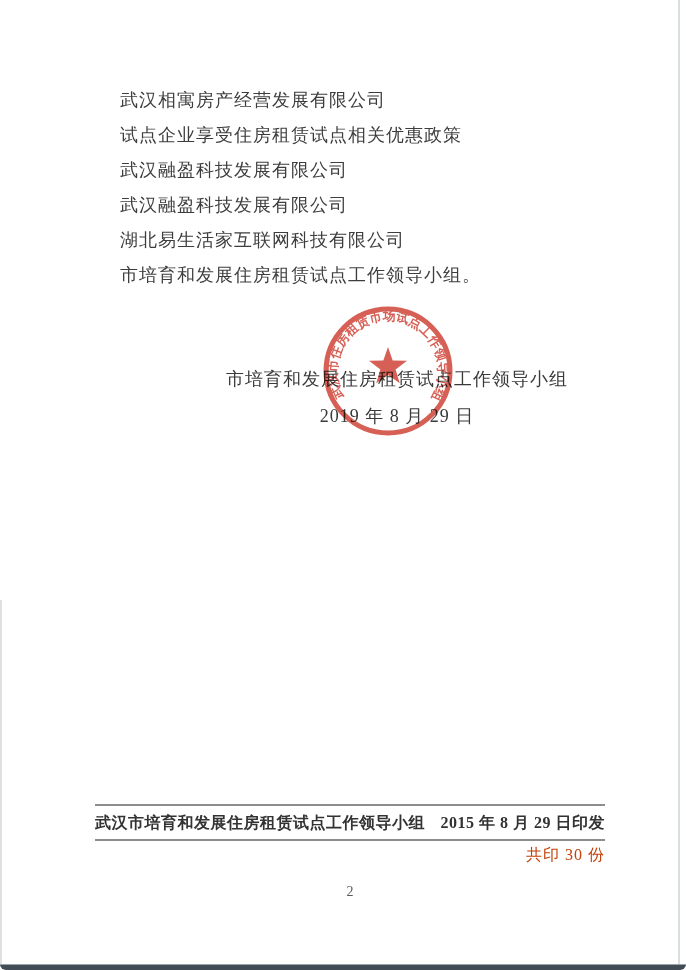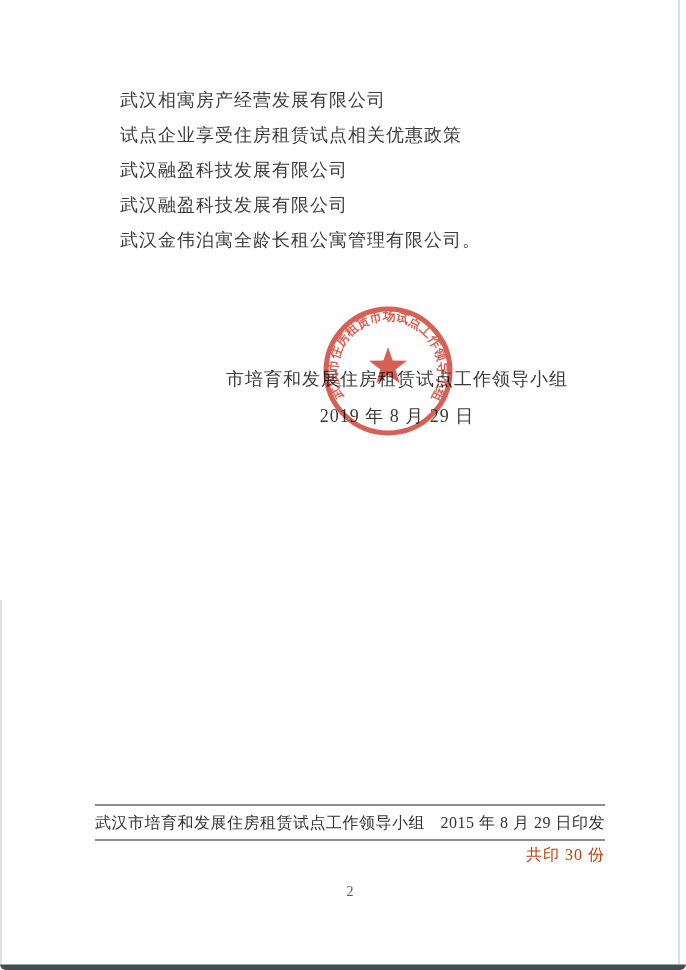--- a/index.html
+++ b/index.html
@@ -73,20 +73,21 @@
   .footer-row {
     position: absolute;
     left: 95px; top: 810px; width: 510px;
     display: flex;
     justify-content: space-between;
     align-items: center;
     font-size: 16px;
     color: #333333;
     letter-spacing: 0.5px;
     height: 26px;
+    font-weight: bold;
   }
   .footer-copies {
     position: absolute;
     left: 95px; top: 845px; width: 510px;
     text-align: right;
     font-size: 16px;
     letter-spacing: 1px;
     color: #c2410c;
   }
   .page-number {
@@ -100,21 +101,22 @@
 </head>
 <body>
 
 <div class="page">
 
   <div class="body-text">
     <div class="line">武汉相寓房产经营发展有限公司</div>
     <div class="line">试点企业享受住房租赁试点相关优惠政策</div>
     <div class="line">武汉融盈科技发展有限公司</div>
     <div class="line">武汉融盈科技发展有限公司</div>
-    <div class="line">武汉金伟泊寓全龄长租公寓管理有限公司。</div>
+    <div class="line">湖北易生活家互联网科技有限公司</div>
+    <div class="line">市培育和发展住房租赁试点工作领导小组。</div>
   </div>
 
   <div class="signature">
     <div>市培育和发展住房租赁试点工作领导小组</div>
     <div>2019 年 8 月 29 日</div>
   </div>
 
   <svg class="seal" viewBox="0 0 200 200" aria-hidden="true">
     <circle cx="100" cy="100" r="62" fill="none" stroke="#d24f43" stroke-width="5"></circle>
     <defs>

